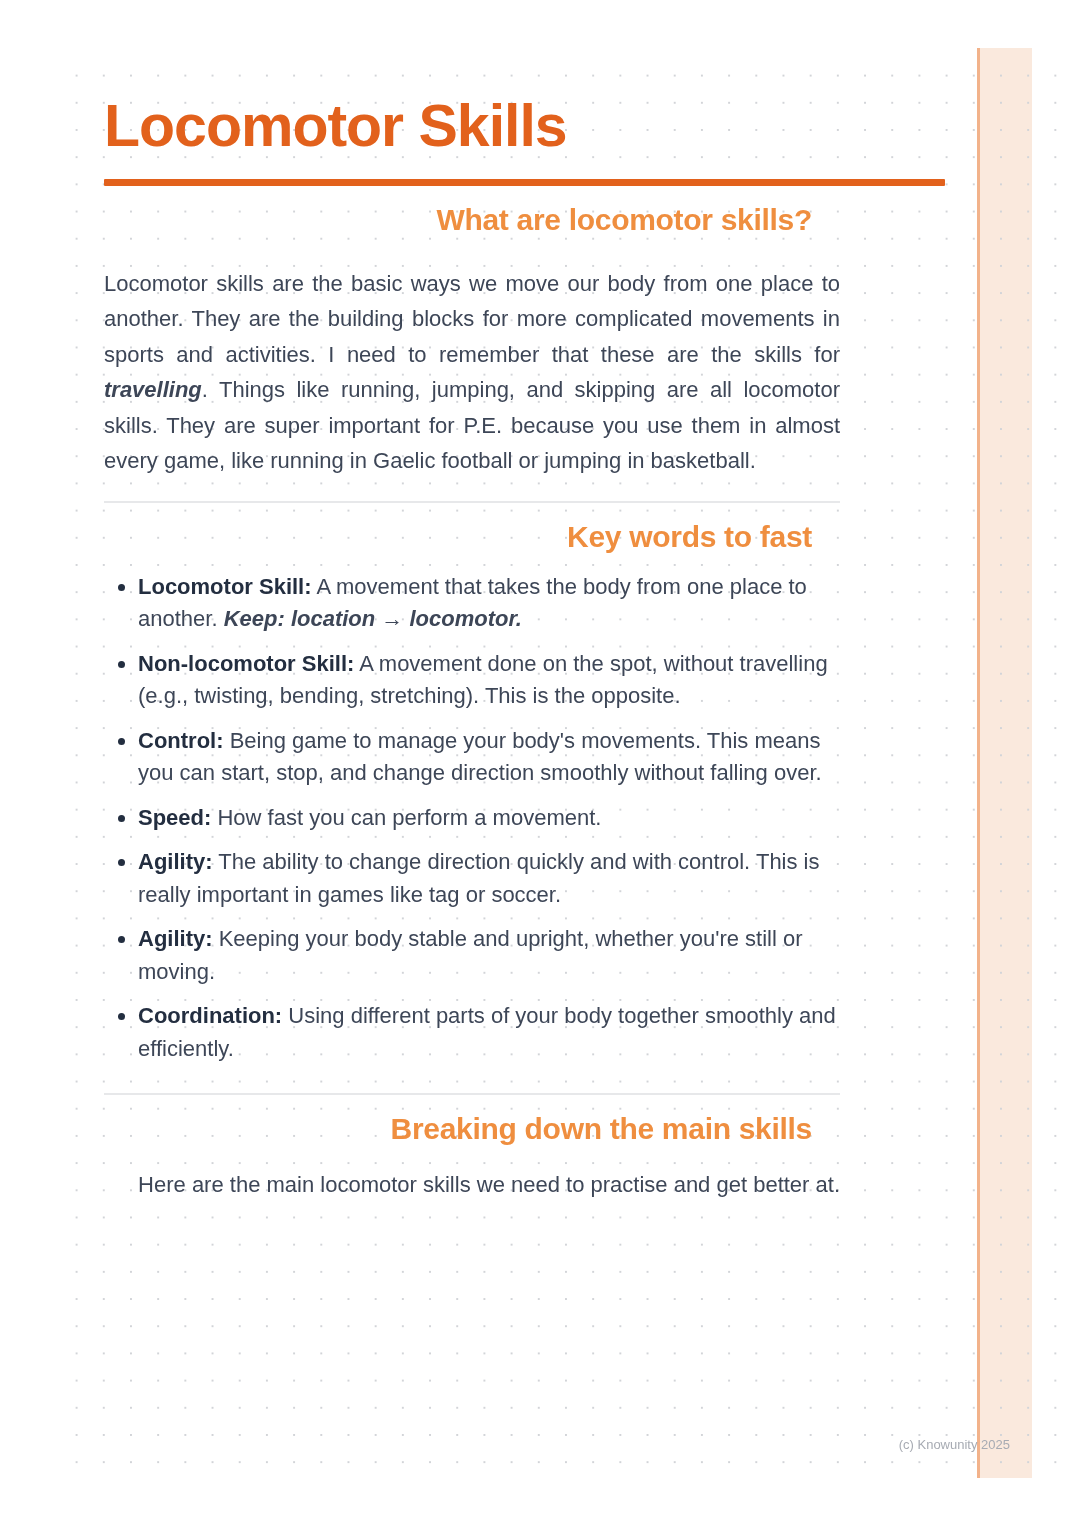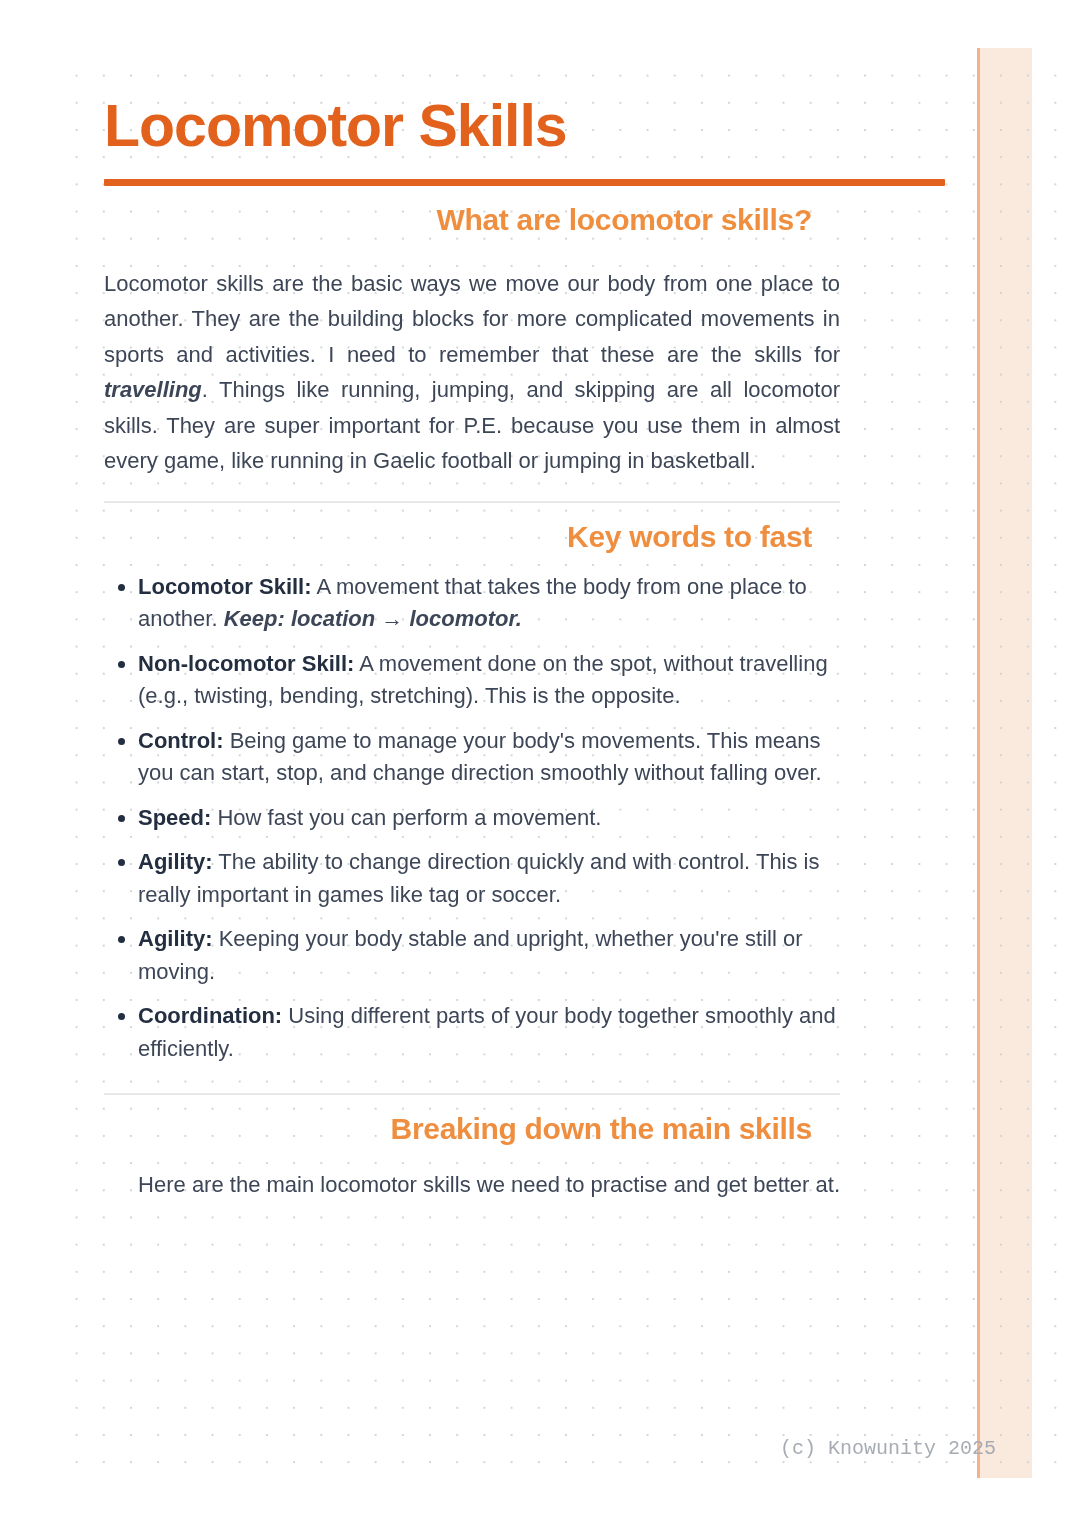--- a/index.html
+++ b/index.html
@@ -112,24 +112,24 @@
     border-radius:50%;
     background:var(--bold-text);
   }
   ul.sub-list{margin-top:22px;}
   .seg-b{font-weight:700;color:var(--bold-text);}
   .seg-i{font-style:italic;font-weight:bold;}
   .footer-note{
     position:absolute;
     z-index:4;
     top:1437px;
-    right:84px;
-    font-size:20px;
+    right:70px;
+    font-size:13px;
     color:var(--footer-text);
-    font-family:Liberation Mono, monospace;
+    font-family:Liberation Sans, sans-serif;
   }
 </style>
 </head>
 <body>
 
 <div class="page">
 
   <div class="accent-band"></div>
   <div class="dot-grid"></div>
 

